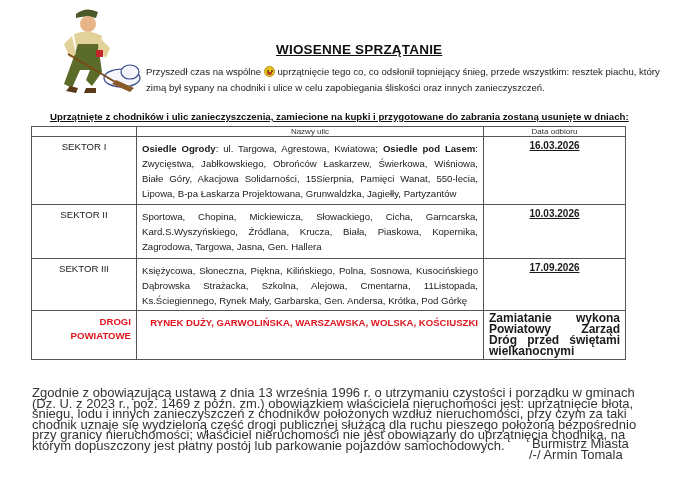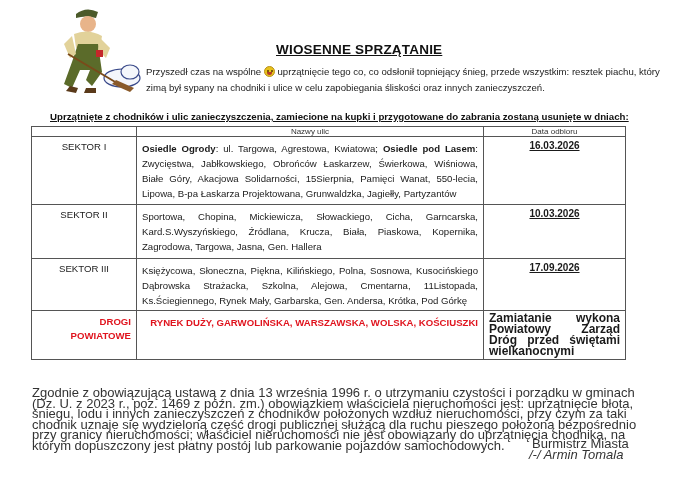--- a/index.html
+++ b/index.html
@@ -21,21 +21,21 @@
   .c1 { width:94px; text-align:center; }
   .c3 { width:131px; text-align:center; }
   .streets { text-align:justify; line-height:15px; padding-top:4px !important; padding-bottom:2px !important; }
   .sector { padding-top:4px !important; font-size:9.6px;margin-top:20px; }
   .date { font-weight:bold; text-decoration:underline; font-size:10px; padding-top:3px !important; }
   .red { color:#e0141e; font-weight:bold;text-align:right; }
   .note { font-weight:bold; font-size:12px; text-align:justify !important; line-height:11px; padding:2px 5px !important; }
   b.hl { font-weight:bold; }
   .legal { position:absolute; left:32px; top:388px; width:628px; font-size:13px; line-height:10.5px; color:#333; }
   .sign { position:absolute; left:532px; top:439px; font-size:13px; line-height:10.5px; color:#333; }
-  .sign div:nth-child(2) { margin-left:-3px;font-style:italic; }
+  .sign div:nth-child(2) { margin-left:-3px; }
 </style>
 </head>
 <body>
 
 <svg class="clipart" viewBox="0 0 92 90">
   <ellipse cx="70" cy="74" rx="18" ry="9" fill="#f4f6fb" stroke="#3a4a8a" stroke-width="1.2"></ellipse>
   <ellipse cx="78" cy="68" rx="9" ry="7" fill="#f4f6fb" stroke="#3a4a8a" stroke-width="1.2"></ellipse>
   <path d="M24 10 q10 -8 22 -2 l-2 6 q-10 -3 -20 0z" fill="#4b5a2a"></path>
   <ellipse cx="36" cy="20" rx="8" ry="8" fill="#e8b48a"></ellipse>
   <path d="M22 30 q14 -6 28 2 l-2 12 q-12 -4 -24 0z" fill="#e2d29a"></path>

